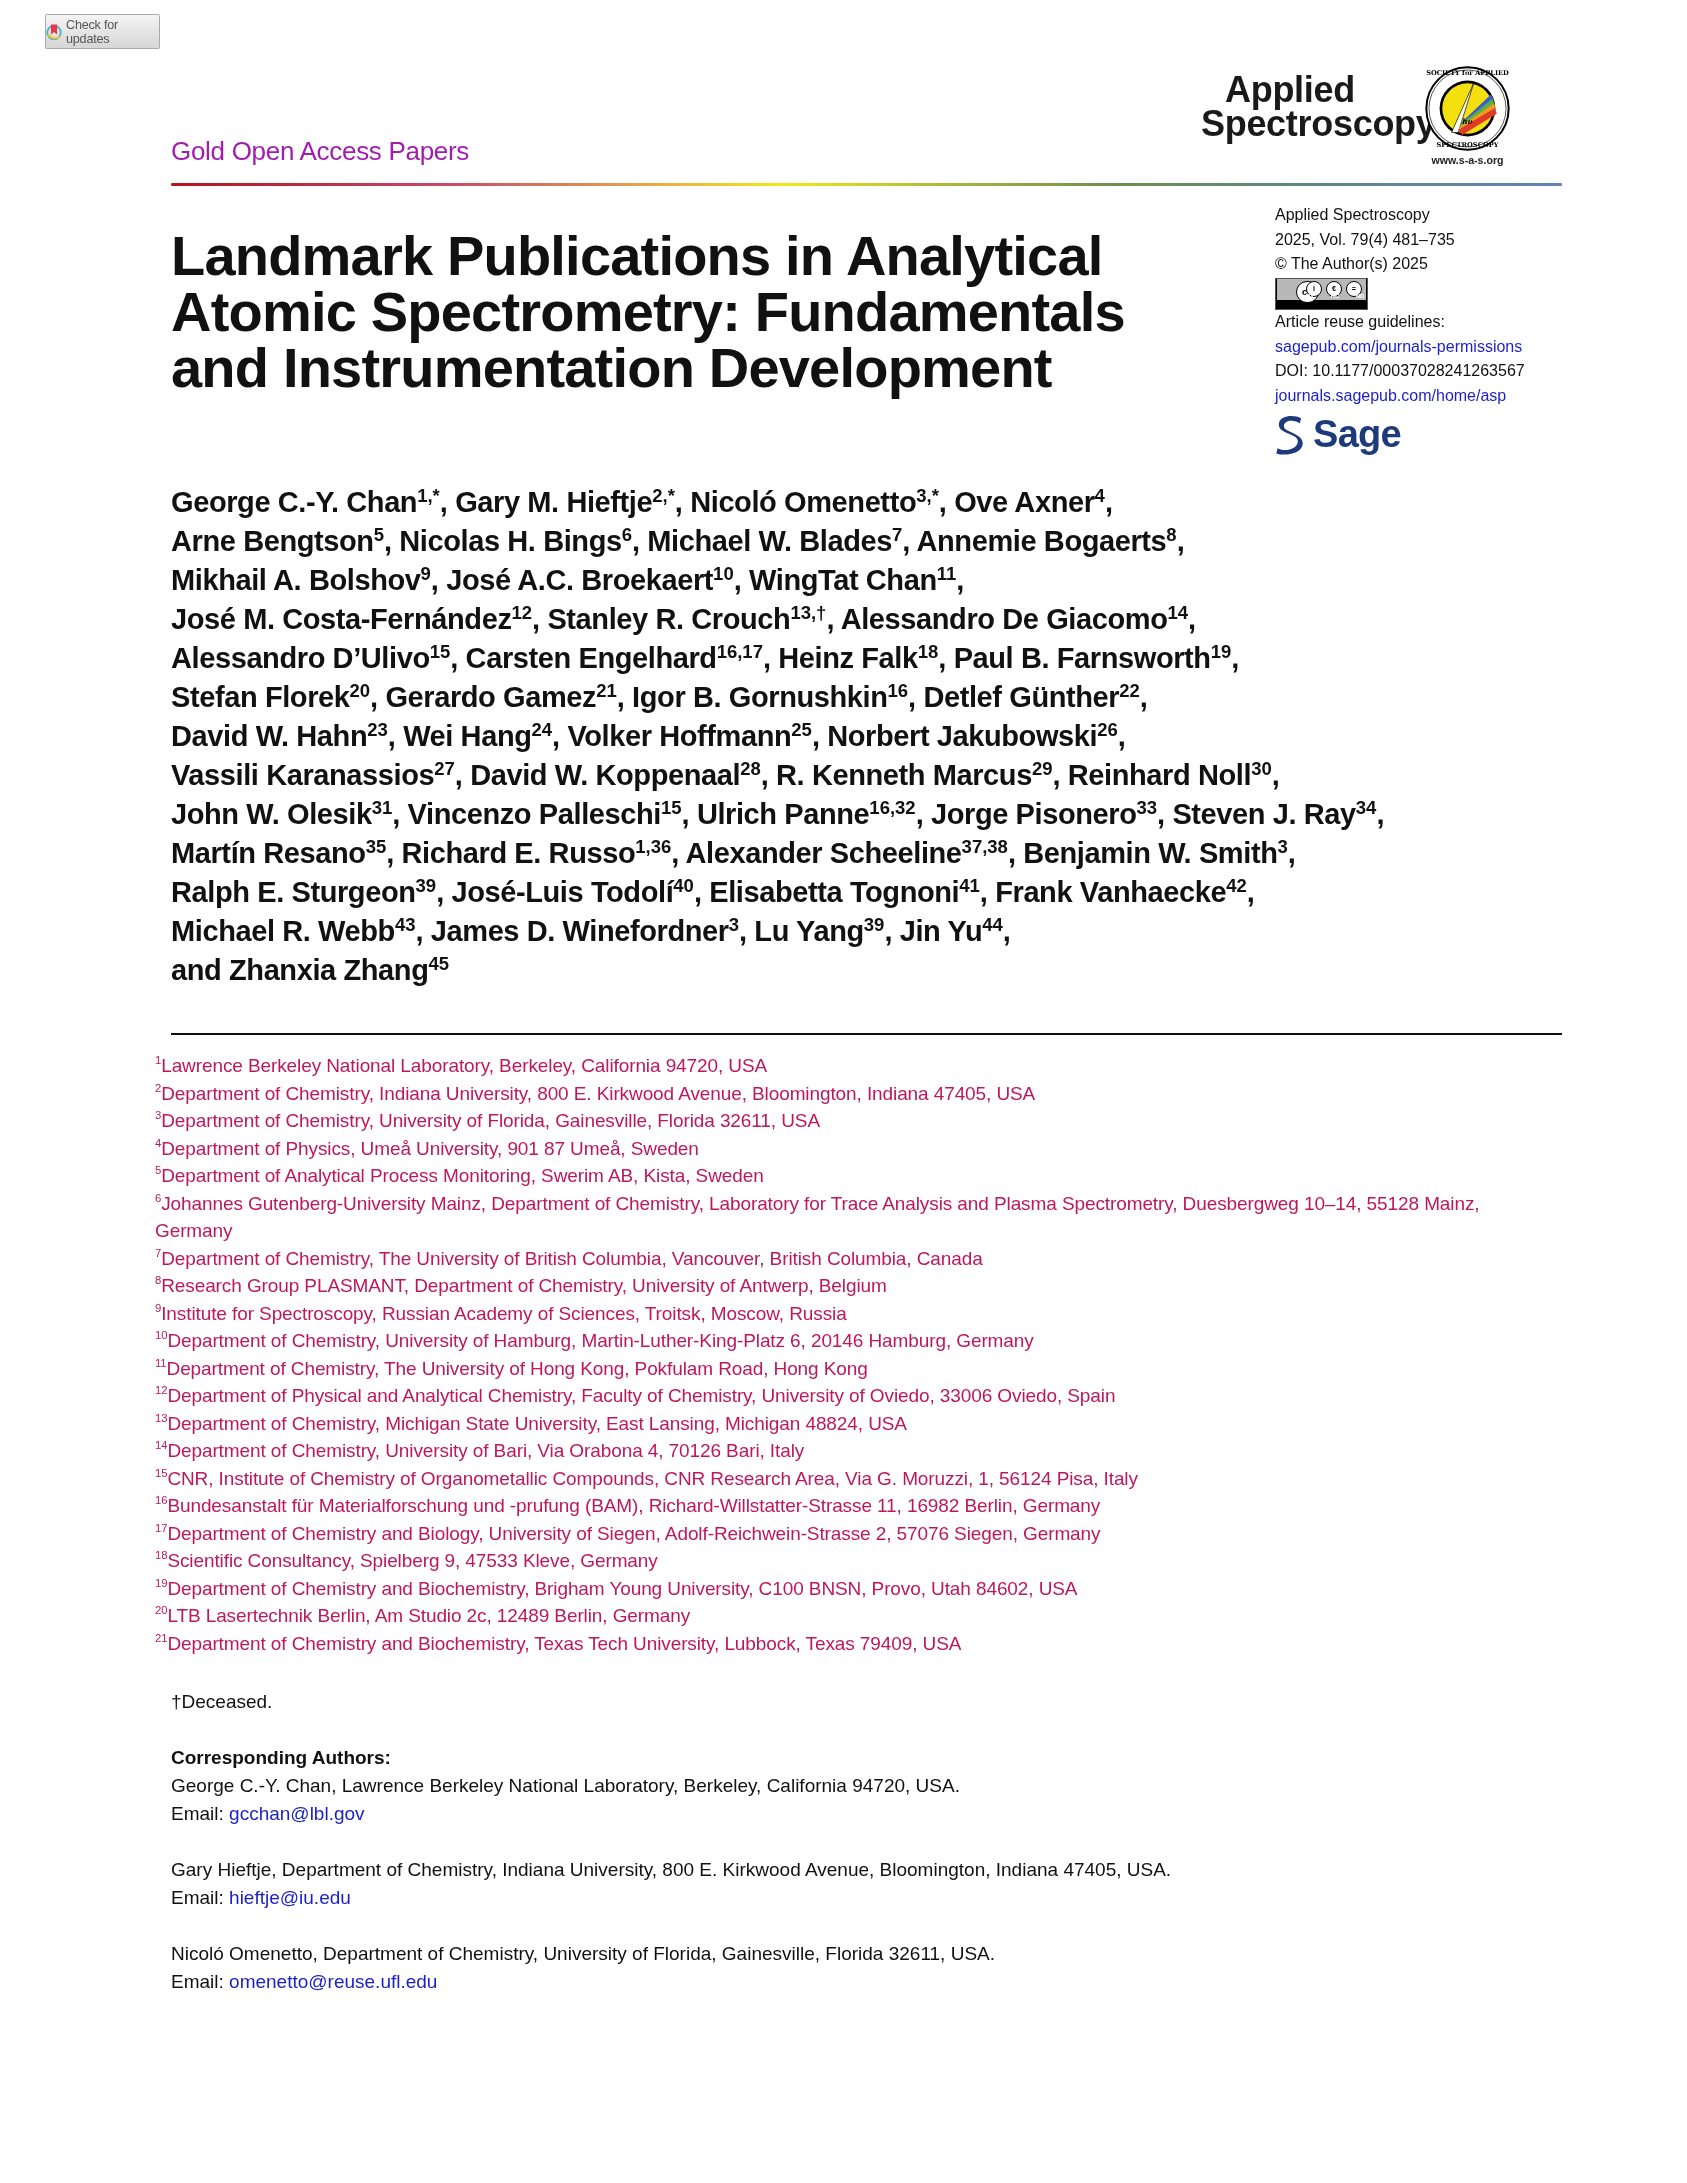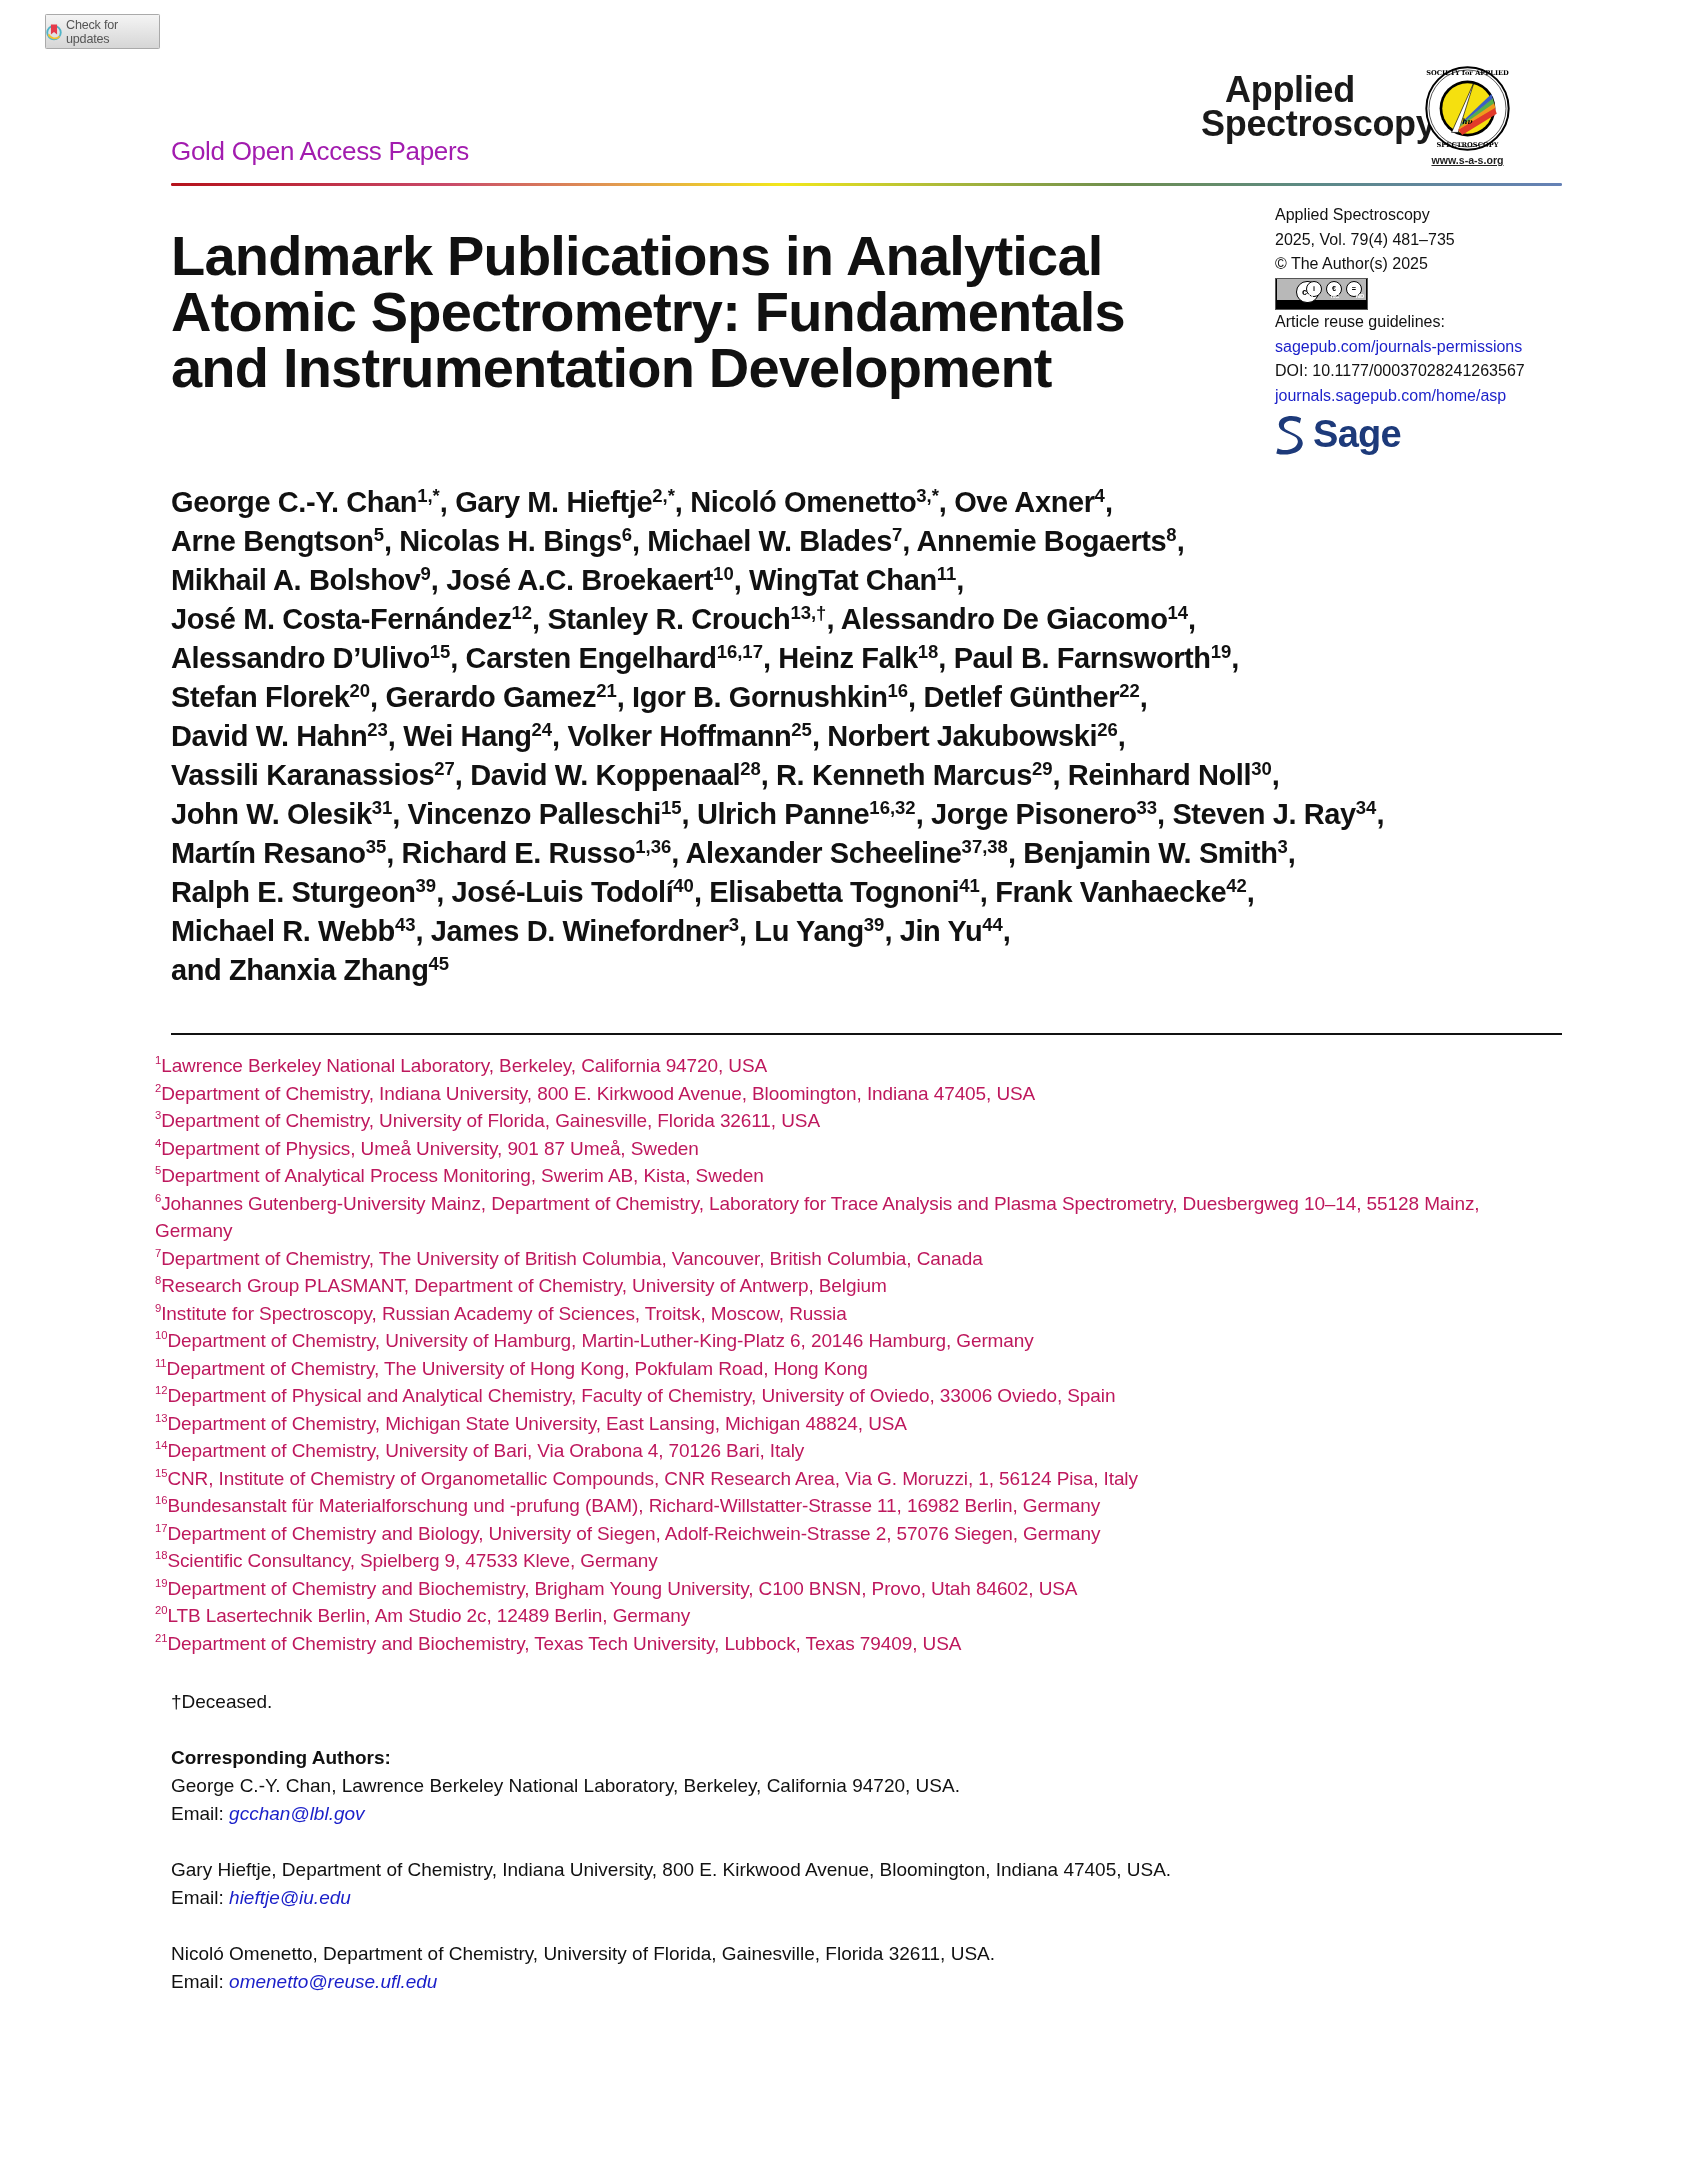--- a/index.html
+++ b/index.html
@@ -29,21 +29,21 @@
     background: linear-gradient(90deg, #b5121b 0%, #c94a6a 20%, #e29a50 32%, #f2e81a 44%, #a9b83a 56%, #6e8e4e 68%, #5c8a86 82%, #6581b6 100%);
   }
 
   
   #journal-logo { left: 1201px; top: 73px; text-align: left; }
   #journal-logo .line {
     font-size: 36px; font-weight: bold; line-height: 34px; letter-spacing: -0.3px; color: #1a1a1a;
   }
   #journal-logo .l1 { padding-left: 24px; }
   #sas-logo { left: 1423px; top: 66px; width: 89px; text-align: center; }
-  #sas-logo .url { font-size: 10.6px; font-weight: bold; color: #222; margin-top: 1.3px; text-decoration: underline; }
+  #sas-logo .url { font-size: 10.6px; font-weight: bold; color: #222; margin-top: 1.3px; }
 
   
   #title {
     left: 171px; top: 228px; width: 1032px;
     font-size: 56px; font-weight: bold; line-height: 56px; letter-spacing: -0.8px; color: #111;
   }
 
   
   #meta { left: 1275px; top: 203px; width: 291px; font-size: 16px; line-height: 24.5px; color: #111; }
   #meta .link { color: #1a1fc9; }
@@ -80,21 +80,21 @@
     left: 155px; top: 1052px; width: 1396px;
     font-size: 19px; line-height: 27.5px; color: #be185d; letter-spacing: -0.1px;
   }
   #affiliations sup { font-size: 11.3px; line-height: 0; vertical-align: 8px; }
   .aff-item { margin: 0; }
 
   #deceased { left: 171px; top: 1691px; font-size: 19px; color: #111; }
   #corr { left: 171px; top: 1744px; width: 1390px; font-size: 19px; line-height: 28px; color: #111; }
   #corr .head { font-weight: bold; }
   #corr .block { margin-bottom: 28px; }
-  #corr .email-link { color: #1a1fc9; font-style: italic; }
+  #corr .email-link { color: #1a1fc9; }
 </style>
 </head>
 <body>
 
 <div id="cfu" class="abs">
   <svg class="badge-icon" viewBox="0 0 26 36">
     <circle cx="13" cy="19" r="11" fill="none" stroke="#4fb4c8" stroke-width="3"></circle>
     <path d="M4 22 A11 11 0 0 0 22 25" fill="none" stroke="#f3c22c" stroke-width="3"></path>
     <path d="M8 6 h10 v16 l-5 -4 l-5 4 z" fill="#e53a4a"></path>
   </svg>

